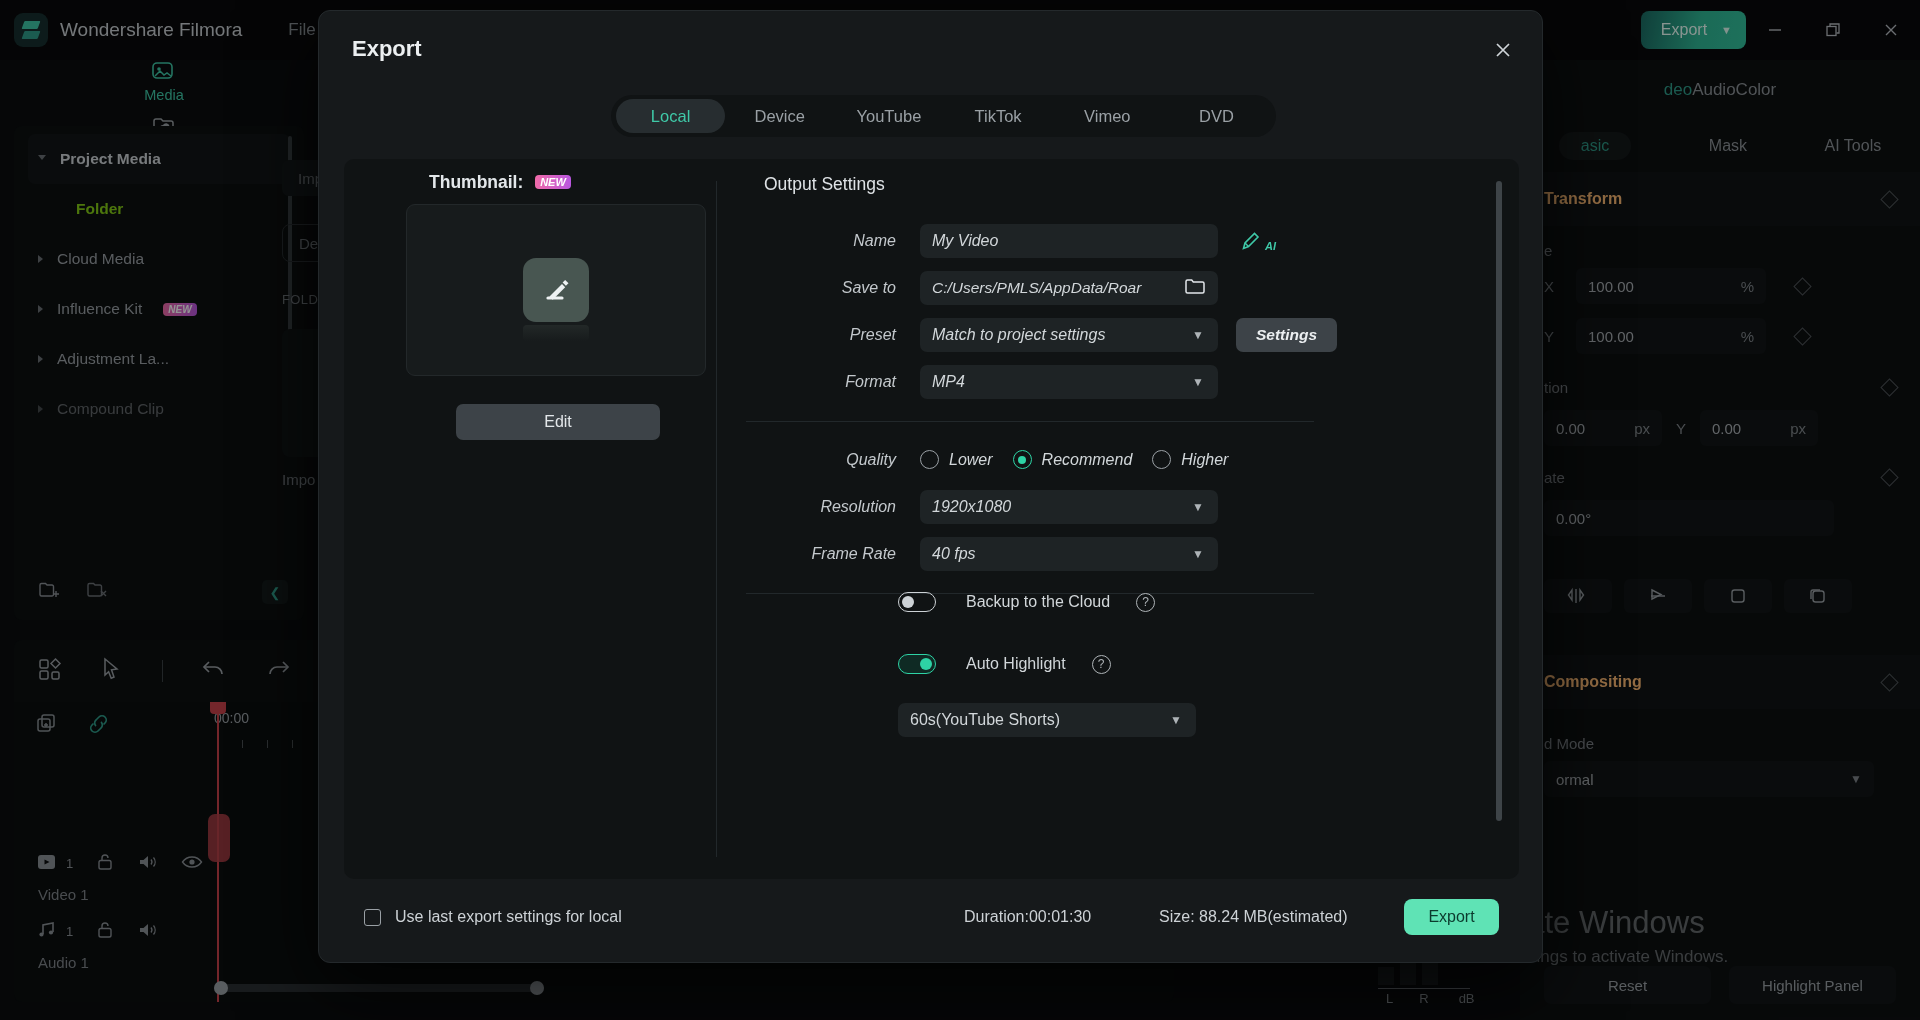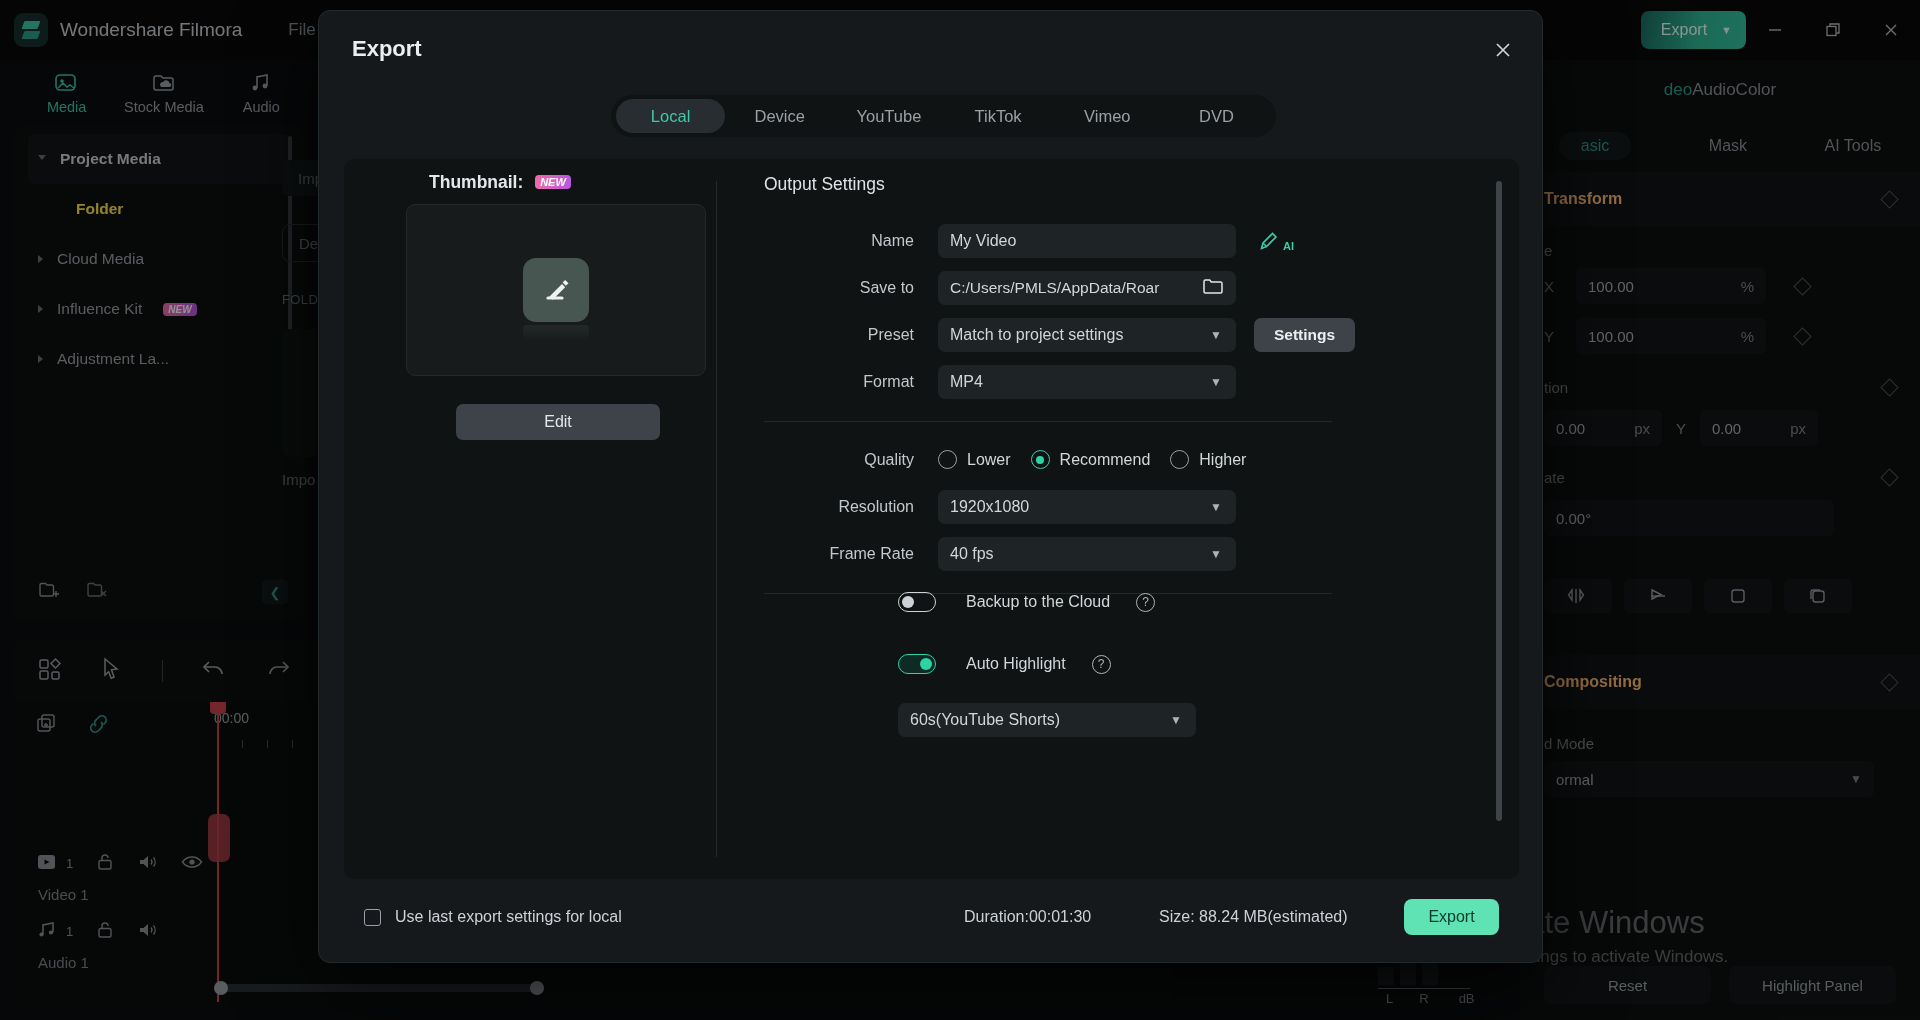--- a/index.html
+++ b/index.html
@@ -52,40 +52,40 @@
     color: #eafff8; font-size: 16px; display: flex; align-items: center; gap: 14px;
   }
   .export-top .chev { font-size: 11px; opacity: .95; }
   .wbtn { width: 58px; height: 60px; display: flex; align-items: center; justify-content: center;
           color: #b9bec3; font-size: 18px; }
   .wbtn svg { display: block; }
 
   
   .toolrow {
     position: absolute; left: 14px; top: 60px; width: 290px; height: 66px;
-    display: flex; align-items: center; gap: 12px; padding-left: 10px;
+    display: flex; align-items: center; gap: 12px; padding-left: 10px; flex-direction: column;
   }
   .tool {
     width: 104px; display: flex; flex-direction: column; align-items: center; gap: 5px;
     font-size: 14.5px; color: #9aa0a5;
   }
   .tool.active { color: #3fc9a8; }
   .tool svg { display: block; }
 
   
   .leftpanel {
     position: absolute; left: 14px; top: 126px; width: 290px; height: 494px;
     background: #0d1011; border-radius: 8px;
   }
   .treeitem {
     height: 50px; margin: 0 14px; display: flex; align-items: center; gap: 14px;
     padding-left: 10px; font-size: 15.5px; color: #9aa0a5; border-radius: 7px;
   }
   .treeitem.sel { background: #121617; color: #cdd2d6; font-weight: bold; }
-  .treeitem.child { padding-left: 48px; color: #fde047; font-weight: bold; }
+  .treeitem.child { padding-left: 48px; color: #84cc16; font-weight: bold; }
   .tri { width: 0; height: 0; border-left: 5px solid #6b7176; border-top: 4px solid transparent; border-bottom: 4px solid transparent; }
   .tri.down { border-left: 4px solid transparent; border-right: 4px solid transparent; border-top: 5px solid #6b7176; }
   .newbadge {
     display: inline-block; margin-left: 7px; padding: 1px 5px; border-radius: 4px;
     font-size: 10px; font-weight: bold; font-style: italic; color: #fff;
     background: linear-gradient(90deg,#f06ba8,#b957e0);
   }
   .panel-scroll {
     position: absolute; right: 12px; top: 10px; width: 4px; height: 260px;
     background: #3a4044; border-radius: 2px;
@@ -217,21 +217,21 @@
   .thumb-reflect { position: absolute; left: 50%; margin-left: -33px; top: 120px; width: 66px; height: 16px;
                    background: linear-gradient(#2c3331,transparent); border-radius: 4px; opacity: .55; }
   .edit-btn {
     position: absolute; left: 112px; top: 245px; width: 204px; height: 36px;
     background: #3d4348; border-radius: 7px; color: #e3e7ea; font-size: 16px;
     display: flex; align-items: center; justify-content: center;
   }
 
   
   .sec-title { position: absolute; left: 420px; top: 15px; font-size: 17.5px; color: #dfe3e6; }
-  .frm { position: absolute; left: 398px; top: 58px; width: 720px; }
+  .frm { position: absolute; left: 380px; top: 58px; width: 720px; font-style: italic; }
   .row { display: flex; align-items: center; height: 47px; }
   .lab { width: 196px; text-align: right; padding-right: 24px; font-size: 16px; color: #c3c8cc; }
   .ctl { width: 298px; height: 34px; background: #1e2325; border-radius: 7px;
          display: flex; align-items: center; padding: 0 12px; font-size: 16px; color: #d2d7da; position: relative; }
   .ctl .chev { position: absolute; right: 14px; color: #aeb3b7; font-size: 12px; }
   .ctl .folder { position: absolute; right: 12px; color: #e4e8eb; }
   .ai-pen { margin-left: 22px; display: flex; align-items: flex-end; color: #3fc9a8; }
   .ai-pen .ai { font-size: 11px; font-weight: bold; margin-left: 1px; }
   .settings-btn { margin-left: 18px; height: 34px; padding: 0 20px; background: #3d4348; border-radius: 7px;
                   color: #eceff1; font-size: 15.5px; font-weight: bold; display: flex; align-items: center; }
@@ -354,20 +354,24 @@
           <span>Cloud Media</span>
         </div>
         <div class="treeitem">
           <span class="tri"></span>
           <span>Influence Kit</span>
           <span class="newbadge">NEW</span>
         </div>
         <div class="treeitem">
           <span class="tri"></span>
           <span>Adjustment La...</span>
+        </div>
+        <div class="treeitem" style="opacity:.6">
+          <span class="tri"></span>
+          <span>Compound Clip</span>
         </div>
       </div>
       <div class="panel-scroll"></div>
       <div class="leftfoot">
         <span>
           <svg width="24" height="20" viewBox="0 0 24 20">
               <path d="M2 5a1.5 1.5 0 011.5-1.5h4L9 5h5a1.5 1.5 0 011.5 1.5v8A1.5 1.5 0 0114 16H3.5A1.5 1.5 0 012 14.5z" fill="none" stroke="#8b9196" stroke-width="1.4"></path>
               <path d="M18 11v6M15 14h6" stroke="#8b9196" stroke-width="1.4"></path>
             </svg>
         </span>

